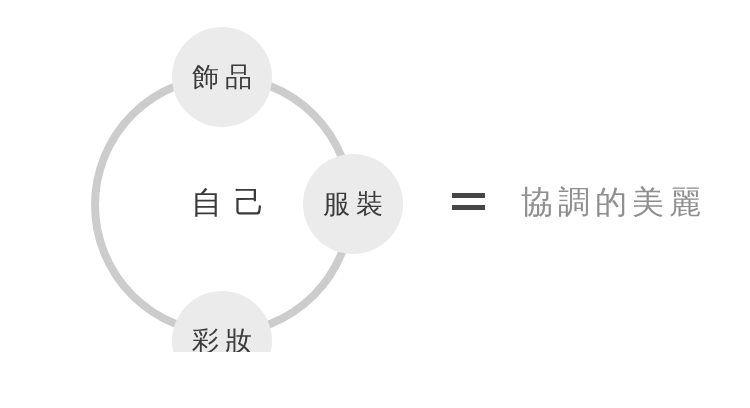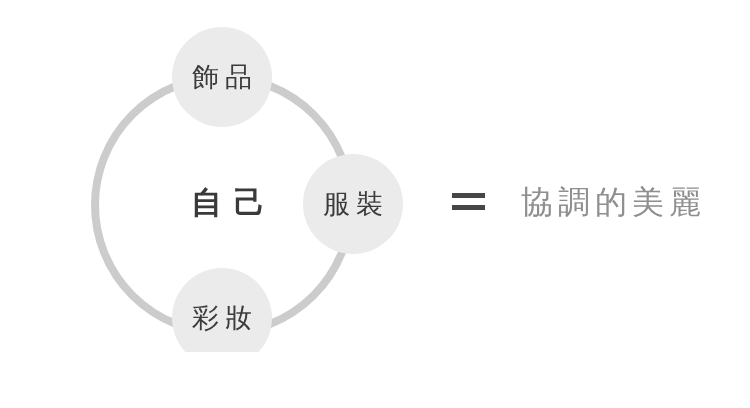--- a/index.html
+++ b/index.html
@@ -41,33 +41,33 @@
     font-size: 27px;
     color: #3c3c3c;
     letter-spacing: 6px;
     text-indent: 6px;
     white-space: nowrap;
     font-weight: 400;
   }
   .node-top    { left: 172px; top: 27px;  }
   .node-left   { left: 43px;  top: 153px; }
   .node-right  { left: 303px; top: 154px; justify-content: center; }
-  .node-bottom { left: 172px; top: 268px; text-align: right; }
+  .node-bottom { left: 172px; top: 291px; text-align: right; }
 
   .center-label {
     position: absolute;
     left: 228px;
     top: 203px;
     transform: translate(-50%, -50%);
     font-size: 31px;
     color: #3a3a3a;
     letter-spacing: 12px;
     text-indent: 12px;
     white-space: nowrap;
-    font-weight: 700;
+    font-weight: 400;
   }
 
   
   .equals {
     position: absolute;
     left: 452px;
     top: 193px;
     width: 33px;
   }
   .equals .bar {

